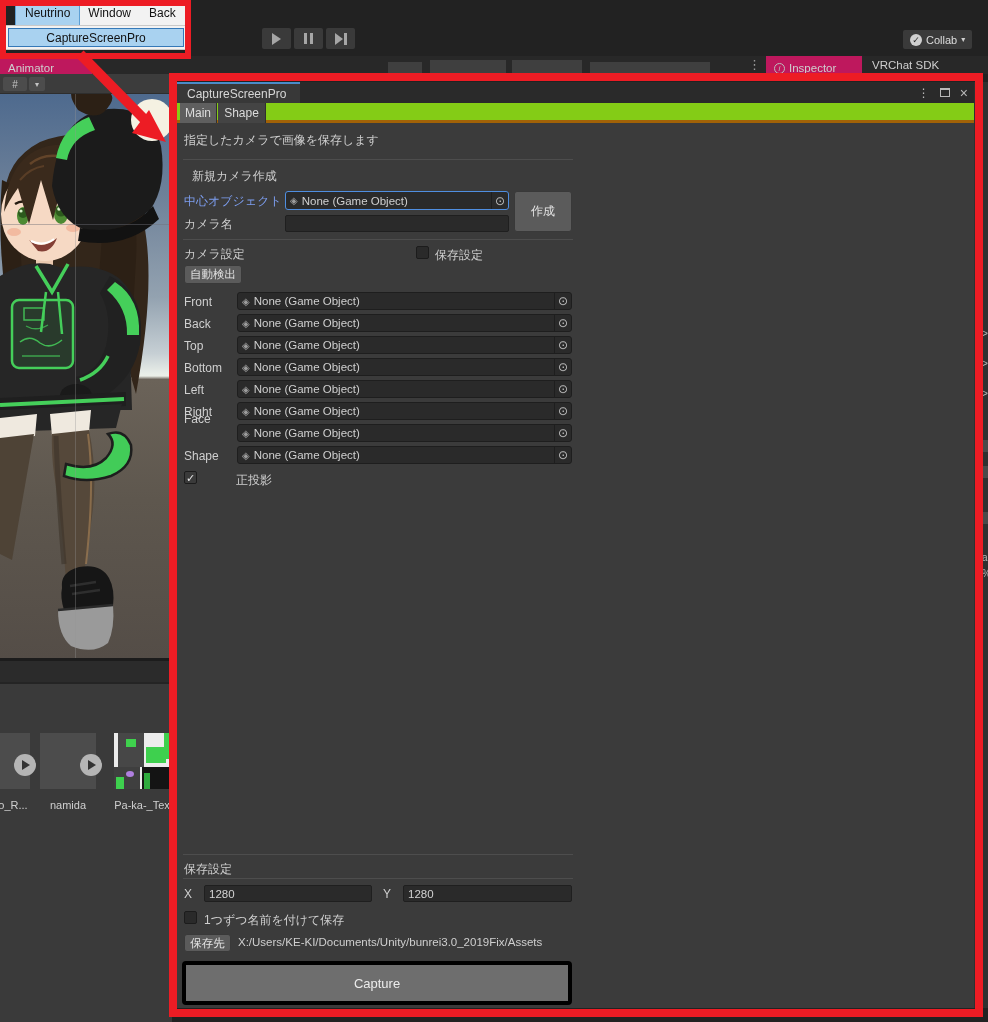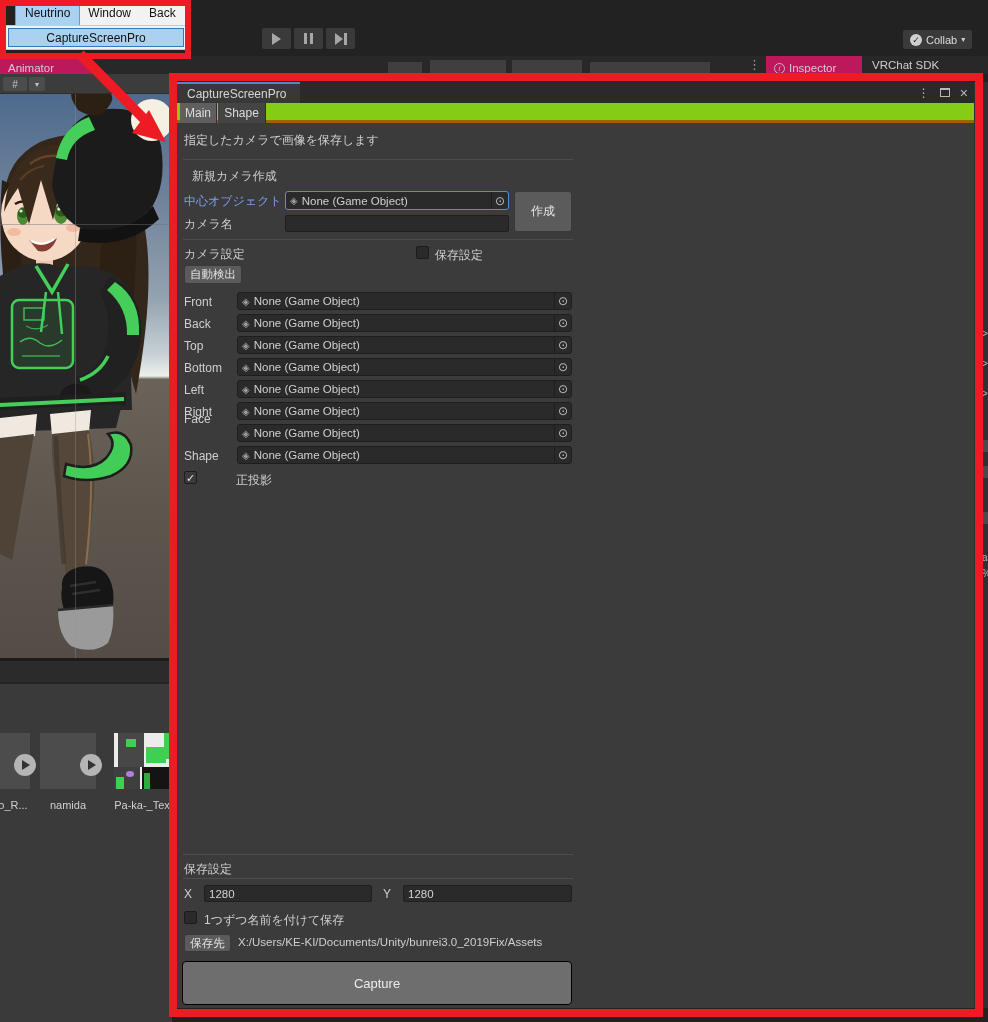--- a/index.html
+++ b/index.html
@@ -63,21 +63,21 @@
   .cs-label { position:absolute; font-size:12px; color:#cfcfcf; white-space:nowrap; }
   .cs-sep { position:absolute; left:7px; width:390px; height:1px; background:#5c5c5c; opacity:.55; }
   .obj-field { position:absolute; height:19px; background:#2a2a2a; border:1px solid #1e1e1e; border-radius:3px; display:flex; align-items:center; font-size:11.5px; color:#cfcfcf; padding:0 0 0 4px; }
   .obj-field.focused { border:1px solid #4f8ee0; }
   .obj-field .cube { color:#9d9d9d; font-size:10px; margin-right:4px; }
   .obj-field .ofv { white-space:nowrap; overflow:hidden; }
   .obj-field .picker { margin-left:auto; align-self:stretch; display:flex; align-items:center; border-left:1px solid #1e1e1e; padding:0 3px; color:#bdbdbd; font-size:12px; }
   .cs-input { position:absolute; height:17px; background:#2a2a2a; border:1px solid #1f1f1f; border-radius:2px; color:#d2d2d2; font-size:11.5px; font-family:"Liberation Sans",sans-serif; padding:0 4px; }
   .cs-btn { position:absolute; background:#5b5b5b; border:1px solid #393939; border-radius:3px; color:#e4e4e4; font-size:12px; display:flex; align-items:center; justify-content:center; }
   .cs-check { position:absolute; width:13px; height:13px; background:#2a2a2a; border:1px solid #1c1c1c; border-radius:2px; color:#e8e8e8; font-size:11px; line-height:12px; text-align:center; }
-  #capture-btn { position:absolute; left:6px; top:879px; width:390px; height:44px; background:#6e6e6e; border:1px solid #000000; border-radius:4px; color:#ececec; font-size:13px; display:flex; align-items:center; justify-content:center; }
+  #capture-btn { position:absolute; left:6px; top:879px; width:390px; height:44px; background:#6e6e6e; border:4px solid #000000; border-radius:4px; color:#ececec; font-size:13px; display:flex; align-items:center; justify-content:center; }
 
   
   .frag { position:absolute; background:#3f3f3f; }
   #right-sliver { left:974px; top:82px; width:14px; height:926px; background:#303030; overflow:hidden; }
   #right-sliver span { position:absolute; left:8px; color:#b5b5b5; font-size:10px; }
   #right-sliver .box { position:absolute; left:6px; width:10px; height:12px; background:#4a4a4a; }
 
   
   .red-rect { position:absolute; border-style:solid; border-color:#ed1c24; pointer-events:none; z-index:50; }
   #anno-menu-rect { left:0; top:0; width:191px; height:59px; border-width:6px; }

